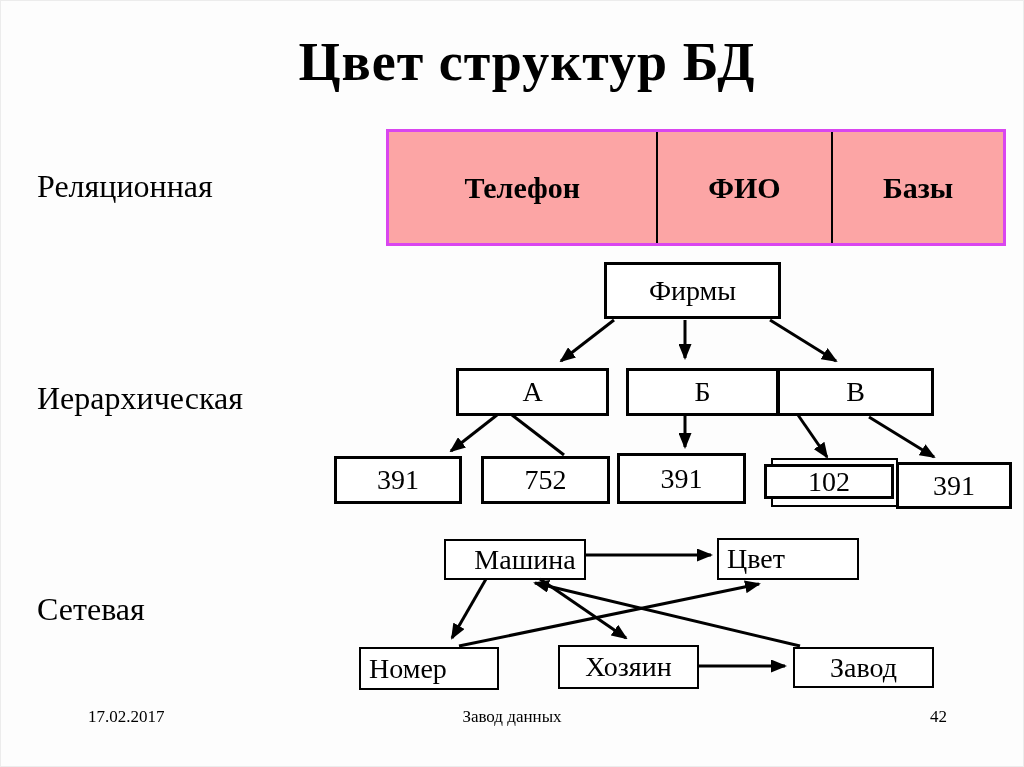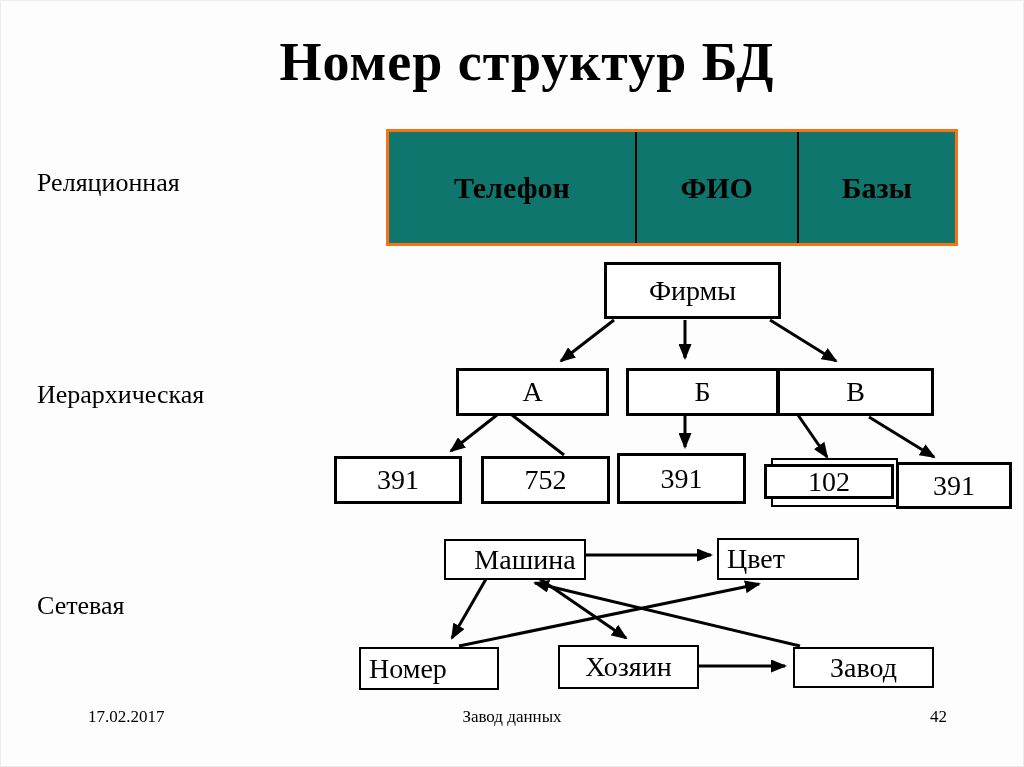--- a/index.html
+++ b/index.html
@@ -23,35 +23,35 @@
     margin-left: 30px;
     text-align: center;
     font-size: 54px;
     font-weight: 700;
     letter-spacing: 1px;
   }
   
   .section-label {
     position: absolute;
     left: 36px;
-    font-size: 26px;
+    font-size: 32px;
     font-weight: 400;
     white-space: nowrap;
   }
   .section-label.relational   { top: 167px; }
   .section-label.hierarchical { top: 379px; }
   .section-label.network      { top: 590px; }
   
   table.rel-table {
     position: absolute;
     left: 385px; top: 128px;
-    width: 572px; height: 117px;
+    width: 620px; height: 117px;
     border-collapse: collapse;
-    border: 3px solid #f97316;
-    background: #0f766e;
+    border: 3px solid #d946ef;
+    background: #fca5a5;
   }
   table.rel-table td {
     border: 2px solid #000;
     text-align: center;
     vertical-align: middle;
     font-size: 30px;
     padding: 0 4px;
   }
   table.rel-table tr.hdr td { font-weight: 700; height: 57px; }
   table.rel-table tr.val td { font-weight: 400; height: 57px; }
@@ -109,21 +109,21 @@
   }
   .footer-date    { left: 87px;  top: 706px; }
   .footer-subject { left: 0; right: 0; top: 706px; text-align: center; }
   .footer-page    { right: 76px; top: 706px; }
 </style>
 </head>
 <body>
 
 <div class="slide">
 
-  <h1 class="slide-title">Номер структур БД</h1>
+  <h1 class="slide-title">Цвет структур БД</h1>
 
   <div class="section-label relational">Реляционная</div>
   <div class="section-label hierarchical">Иерархическая</div>
   <div class="section-label network">Сетевая</div>
 
   <table class="rel-table">
     <tbody>
       <tr class="hdr">
         <td>Телефон</td>
         <td>ФИО</td>

